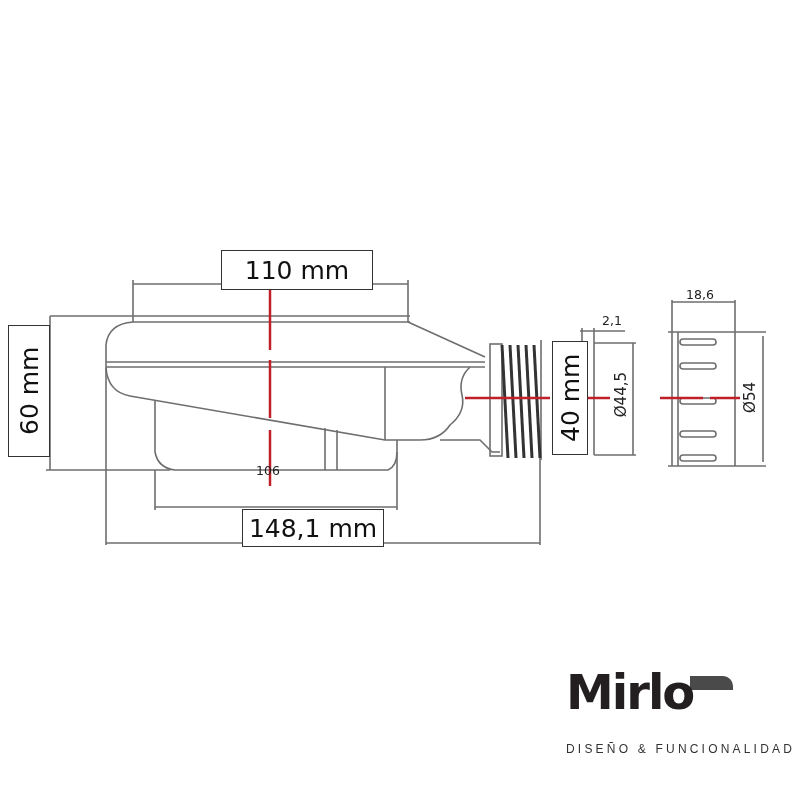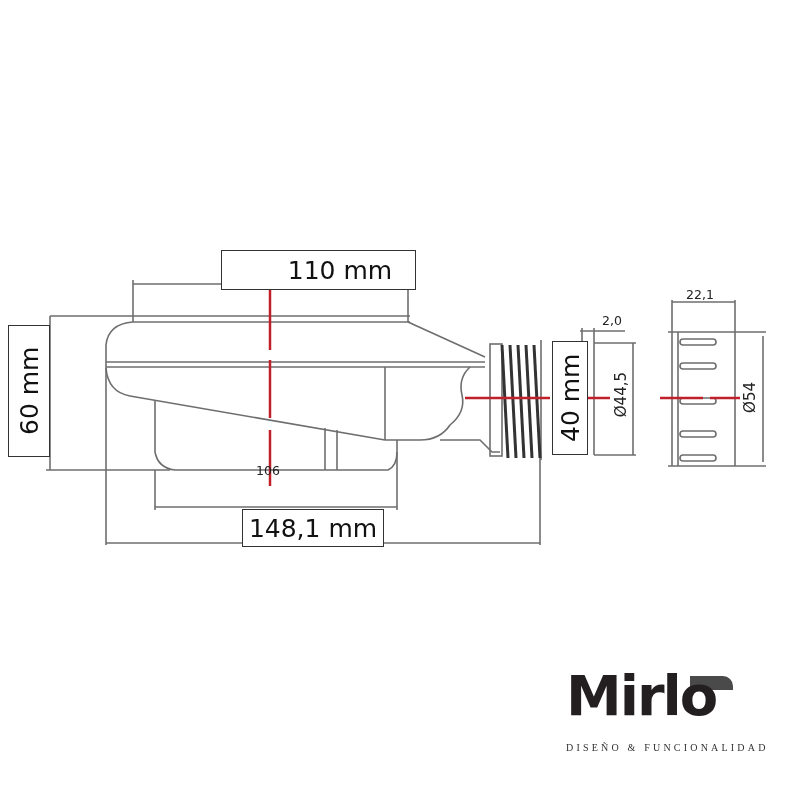--- a/index.html
+++ b/index.html
@@ -3,23 +3,23 @@
 <meta charset="utf-8">
 <style>
   html,body{margin:0;padding:0;background:#ffffff;}
   body{width:800px;height:800px;position:relative;overflow:hidden;font-family:"Liberation Sans",sans-serif;}
   svg#drawing{position:absolute;left:0;top:0;}
   .lbl{position:absolute;background:#fff;border:1.5px solid #333;color:#111;display:flex;align-items:center;justify-content:center;font-family:"DejaVu Sans",sans-serif;white-space:nowrap;}
   .big{font-size:25px;}
   .vert{writing-mode:vertical-rl;transform:rotate(180deg);}
   .small{position:absolute;font-family:"DejaVu Sans",sans-serif;font-size:12.5px;color:#222;white-space:nowrap;}
   .smallv{position:absolute;font-family:"DejaVu Sans",sans-serif;font-size:15px;color:#222;writing-mode:vertical-rl;transform:rotate(180deg);white-space:nowrap;}
-  .logo{position:absolute;left:566px;top:668px;font-family:"DejaVu Sans",sans-serif;font-weight:bold;font-size:56px;color:#231f20;letter-spacing:-2px;line-height:1;}
+  .logo{position:absolute;left:566px;top:668px;font-family:"DejaVu Sans",sans-serif;font-weight:bold;font-size:48px;color:#231f20;letter-spacing:-2px;line-height:1;}
   .logo-cap{position:absolute;left:690px;top:676px;width:43px;height:14px;background:#4a4a4a;border-top-right-radius:10px;}
-  .tagline{position:absolute;left:566px;top:742px;font-family:Liberation Serif, serif;font-size:10px;letter-spacing:3.2px;color:#333;}
+  .tagline{position:absolute;left:566px;top:742px;font-family:Liberation Sans, sans-serif;font-size:12px;letter-spacing:3.2px;color:#333;}
 </style>
 </head>
 <body>
 
 <svg id="drawing" width="800" height="800" viewBox="0 0 800 800">
   <g fill="none" stroke="#6e6e6e" stroke-width="1.6">
 
     <line x1="133" y1="284" x2="408" y2="284"></line>
     <line x1="133" y1="280" x2="133" y2="322"></line>
     <line x1="408" y1="280" x2="408" y2="322"></line>
@@ -90,25 +90,25 @@
     <line x1="270" y1="290" x2="270" y2="350"></line>
     <line x1="270" y1="360" x2="270" y2="418"></line>
     <line x1="270" y1="430" x2="270" y2="486"></line>
     <line x1="465" y1="398" x2="550" y2="398"></line>
     <line x1="587" y1="398" x2="610" y2="398"></line>
     <line x1="660" y1="398" x2="703" y2="398"></line>
     <line x1="710" y1="398" x2="740" y2="398"></line>
   </g>
 </svg>
 
-<div class="lbl big" style="left:221px;top:250px;width:150px;height:38px;padding-left:43px;">110 mm</div>
+<div class="lbl big" style="left:221px;top:250px;width:150px;height:38px;">110 mm</div>
 <div class="lbl big vert" style="left:8px;top:325px;width:40px;height:130px;">60 mm</div>
 <div class="small" style="left:256px;top:463px;">106</div>
 <div class="lbl big" style="left:242px;top:509px;width:140px;height:36px;">148,1 mm</div>
 <div class="lbl big vert" style="left:552px;top:341px;width:34px;height:112px;">40 mm</div>
-<div class="small" style="left:602px;top:313px;">2,0</div>
+<div class="small" style="left:602px;top:313px;">2,1</div>
 <div class="smallv" style="left:612px;top:372px;">Ø44,5</div>
-<div class="small" style="left:686px;top:287px;">22,1</div>
+<div class="small" style="left:686px;top:287px;">18,6</div>
 <div class="smallv" style="left:741px;top:382px;">Ø54</div>
 
 <div class="logo-cap"></div>
 <div class="logo">Mirlo</div>
 <div class="tagline">DISEÑO &amp; FUNCIONALIDAD</div>
 
 </body></html>

